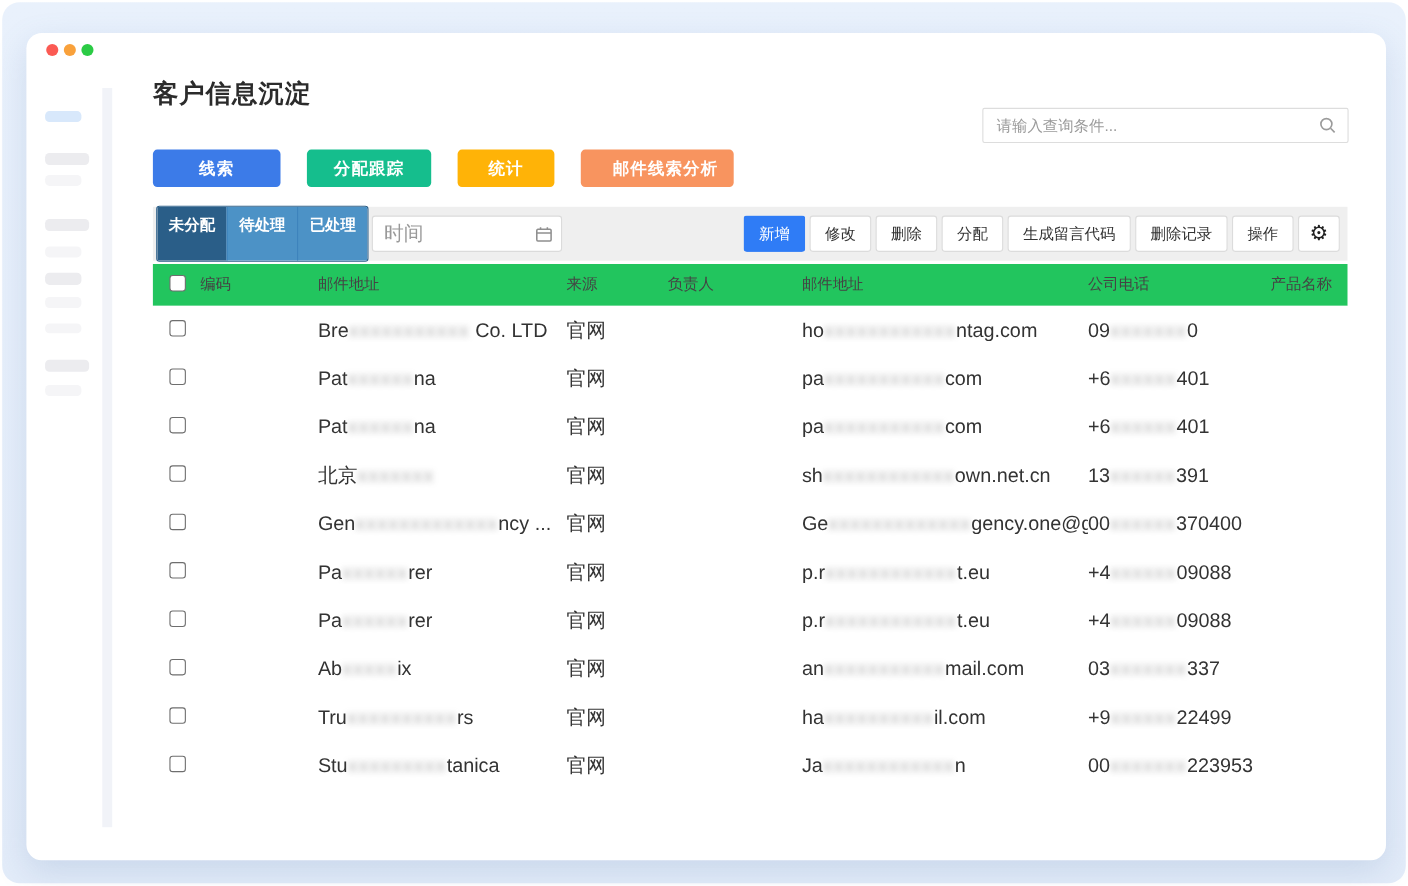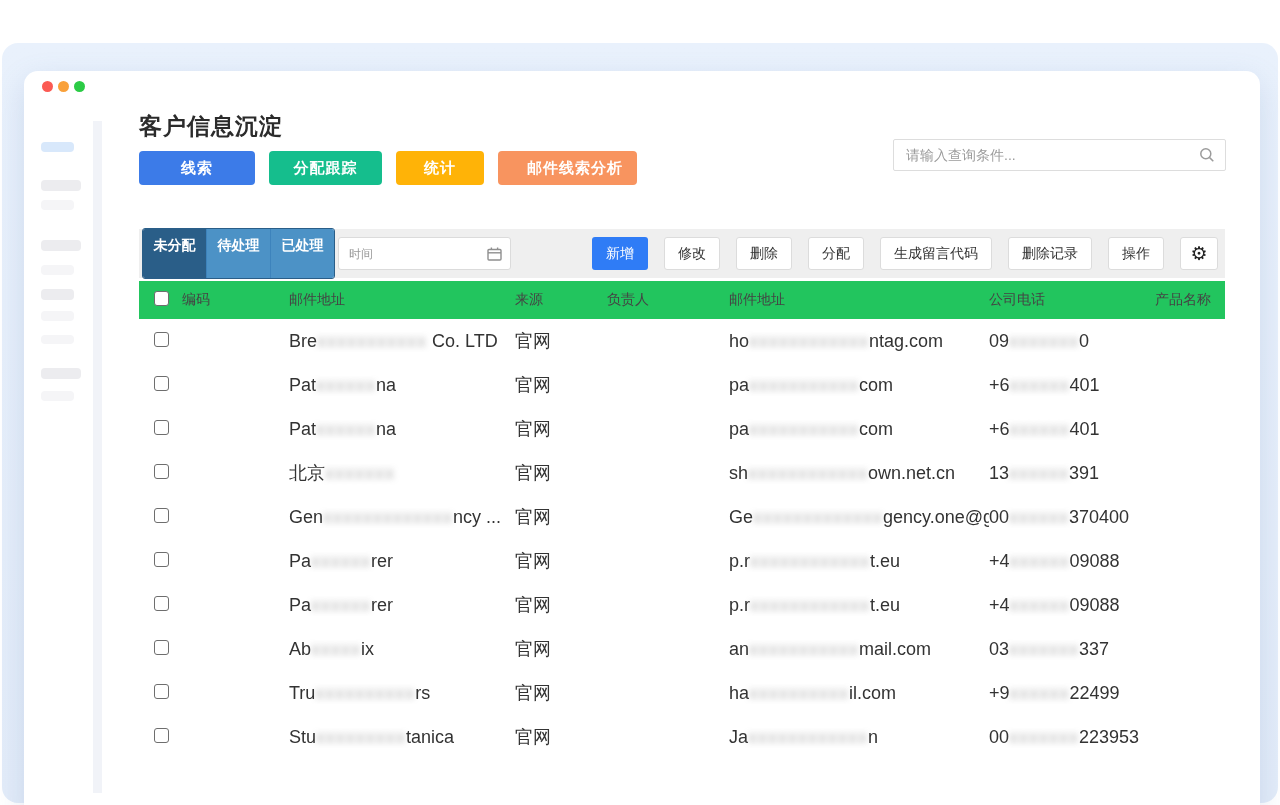--- a/index.html
+++ b/index.html
@@ -3,21 +3,20 @@
 <meta charset="utf-8">
 <style>
   html,body{margin:0;padding:0;}
   body{
     width:1280px;height:805px;position:relative;background:#ffffff;
     font-family:"Liberation Sans","DejaVu Sans",sans-serif;overflow:hidden;
   }
   .bg{
     position:absolute;left:2px;top:2px;right:2px;bottom:2px;border-radius:16px;
     background:linear-gradient(180deg,#E9F1FC 0%,#E3ECF9 100%);
-    margin-top:41px;
   }
   .card{
     position:absolute;left:22px;top:28px;width:1236px;height:752px;background:#fff;
     border-radius:14px;box-shadow:0 10px 30px rgba(96,128,180,.20);
   }
   
   .traffic{position:absolute;left:18px;top:10px;display:flex;gap:5px;}
   .dot{width:11px;height:11px;border-radius:50%;display:inline-block;}
   .dot.red{background:#FB5A53;}
   .dot.yellow{background:#F9A13B;}
@@ -29,38 +28,38 @@
   .sk.light{background:#F5F5F7;}
   .vdivider{position:absolute;left:69px;top:50px;width:9px;height:672px;background:#F1F3F8;}
   
   .title{position:absolute;left:115px;top:40px;font-size:23px;font-weight:bold;color:#2b2b2b;margin:0;letter-spacing:1px;}
   .search{position:absolute;left:869px;top:68px;width:333px;height:32px;border:1px solid #DDDDDD;border-radius:2px;
     background:#fff;display:flex;align-items:center;box-sizing:border-box;}
   .search input{flex:1;border:none;outline:none;font-size:14px;color:#333;padding:0 0 0 12px;background:transparent;font-family:inherit;}
   .search input::placeholder{color:#9b9b9b;}
   .search .sicon{margin-right:10px;display:flex;}
   
-  .actions{position:absolute;left:115px;top:80px;display:flex;gap:14px;}
+  .actions{position:absolute;left:115px;top:106px;display:flex;gap:24px;}
   .abtn{height:34px;border:none;border-radius:4px;color:#fff;font-size:15px;font-weight:bold;
     font-family:inherit;cursor:pointer;letter-spacing:1px;}
   .abtn.w0{width:116px;}.abtn.w1{width:113px;}.abtn.w2{width:88px;}.abtn.w3{width:139px;padding-left:21px;}
   
   .filterbar{position:absolute;left:115px;top:158px;width:1086px;height:49px;background:#EFEFEF;
     display:flex;align-items:center;box-sizing:border-box;padding:0 7px 0 3px;}
   .tabs{display:flex;border:1px solid #2A5E88;border-radius:3px;overflow:hidden;}
   .tab{width:63px;height:49px;line-height:33px;text-align:center;color:#fff;font-size:14px;font-weight:bold;
     background:#4C92C6;cursor:pointer;}
   .tab + .tab{border-left:1px solid #3D83BC;}
   .tab.active{background:#2A5E88;}
   .datebox{margin-left:3px;width:173px;height:33px;background:#fff;border:1px solid #DBDBDB;border-radius:3px;
     display:flex;align-items:center;box-sizing:border-box;}
-  .datebox input{flex:1;border:none;outline:none;font-size:12px;color:#333;padding:0 0 0 10px;background:transparent;font-family:inherit;width:100px;}
+  .datebox input{flex:1;border:none;outline:none;font-size:18px;color:#333;padding:0 0 0 10px;background:transparent;font-family:inherit;width:100px;}
   .datebox input::placeholder{color:#999;}
   .datebox .cicon{margin-right:8px;display:flex;}
-  .toolbtns{margin-left:auto;display:flex;gap:16px;align-items:center;}
+  .toolbtns{margin-left:auto;display:flex;gap:4px;align-items:center;}
   .tbtn{height:33px;padding:0 13px;background:#fff;border:1px solid #DCDCDC;border-radius:3px;color:#333;
     font-size:14px;font-family:inherit;cursor:pointer;}
   .tbtn.primary{color:#fff;border:1px solid transparent;}
   .tbtn.gear{width:38px;padding:0;font-size:19px;color:#222;display:flex;align-items:center;justify-content:center;}
   
   .thead,.trow{display:grid;grid-template-columns:43px 107px 226px 92px 122px 260px 166px 70px;align-items:center;}
   .thead{position:absolute;left:115px;top:210px;width:1086px;height:38px;background:#22c55e;color:#444;font-size:14px;}
   .tbody{position:absolute;left:115px;top:248px;width:1086px;}
   .trow{height:44px;background:#fff;font-size:18px;color:#333;}
   .c.check{padding-left:15px;}

